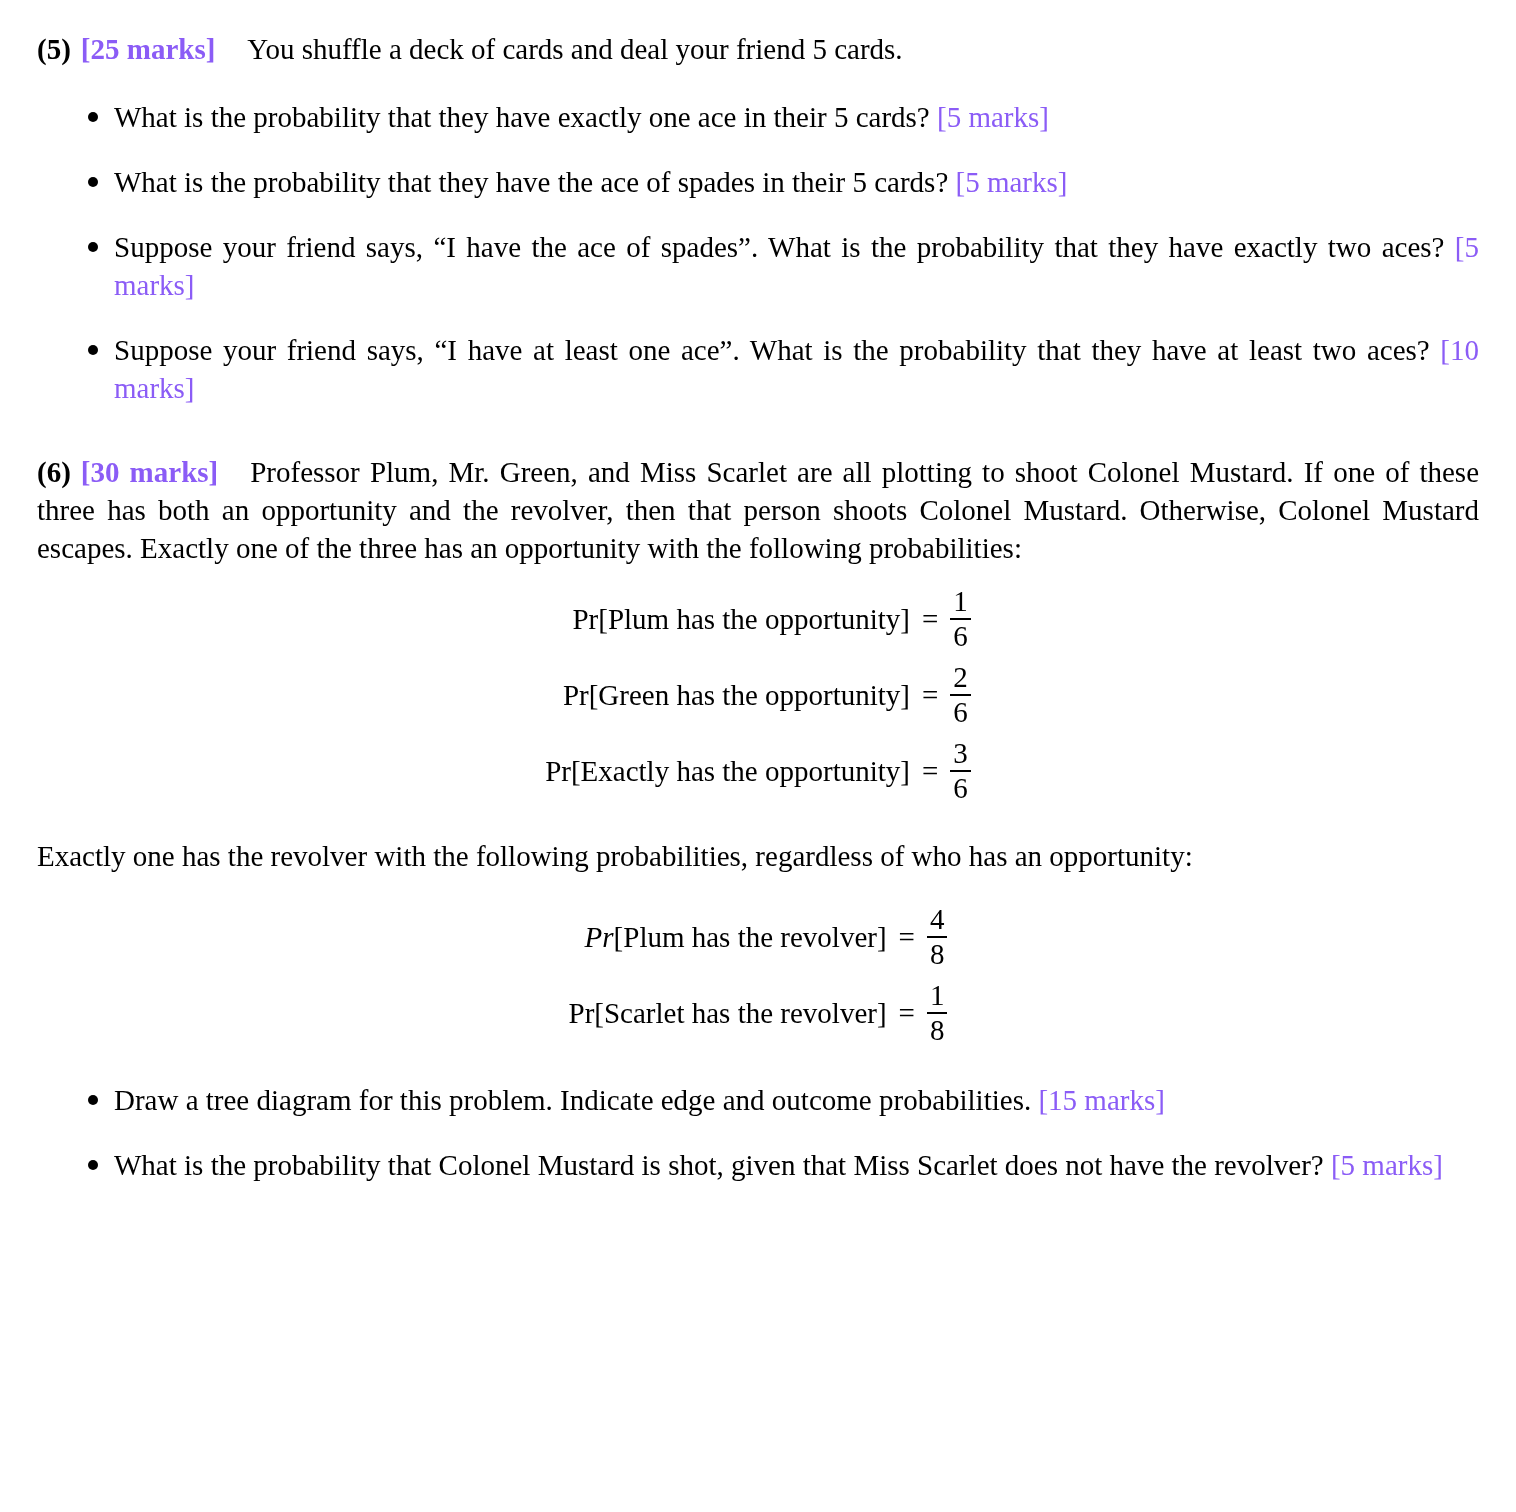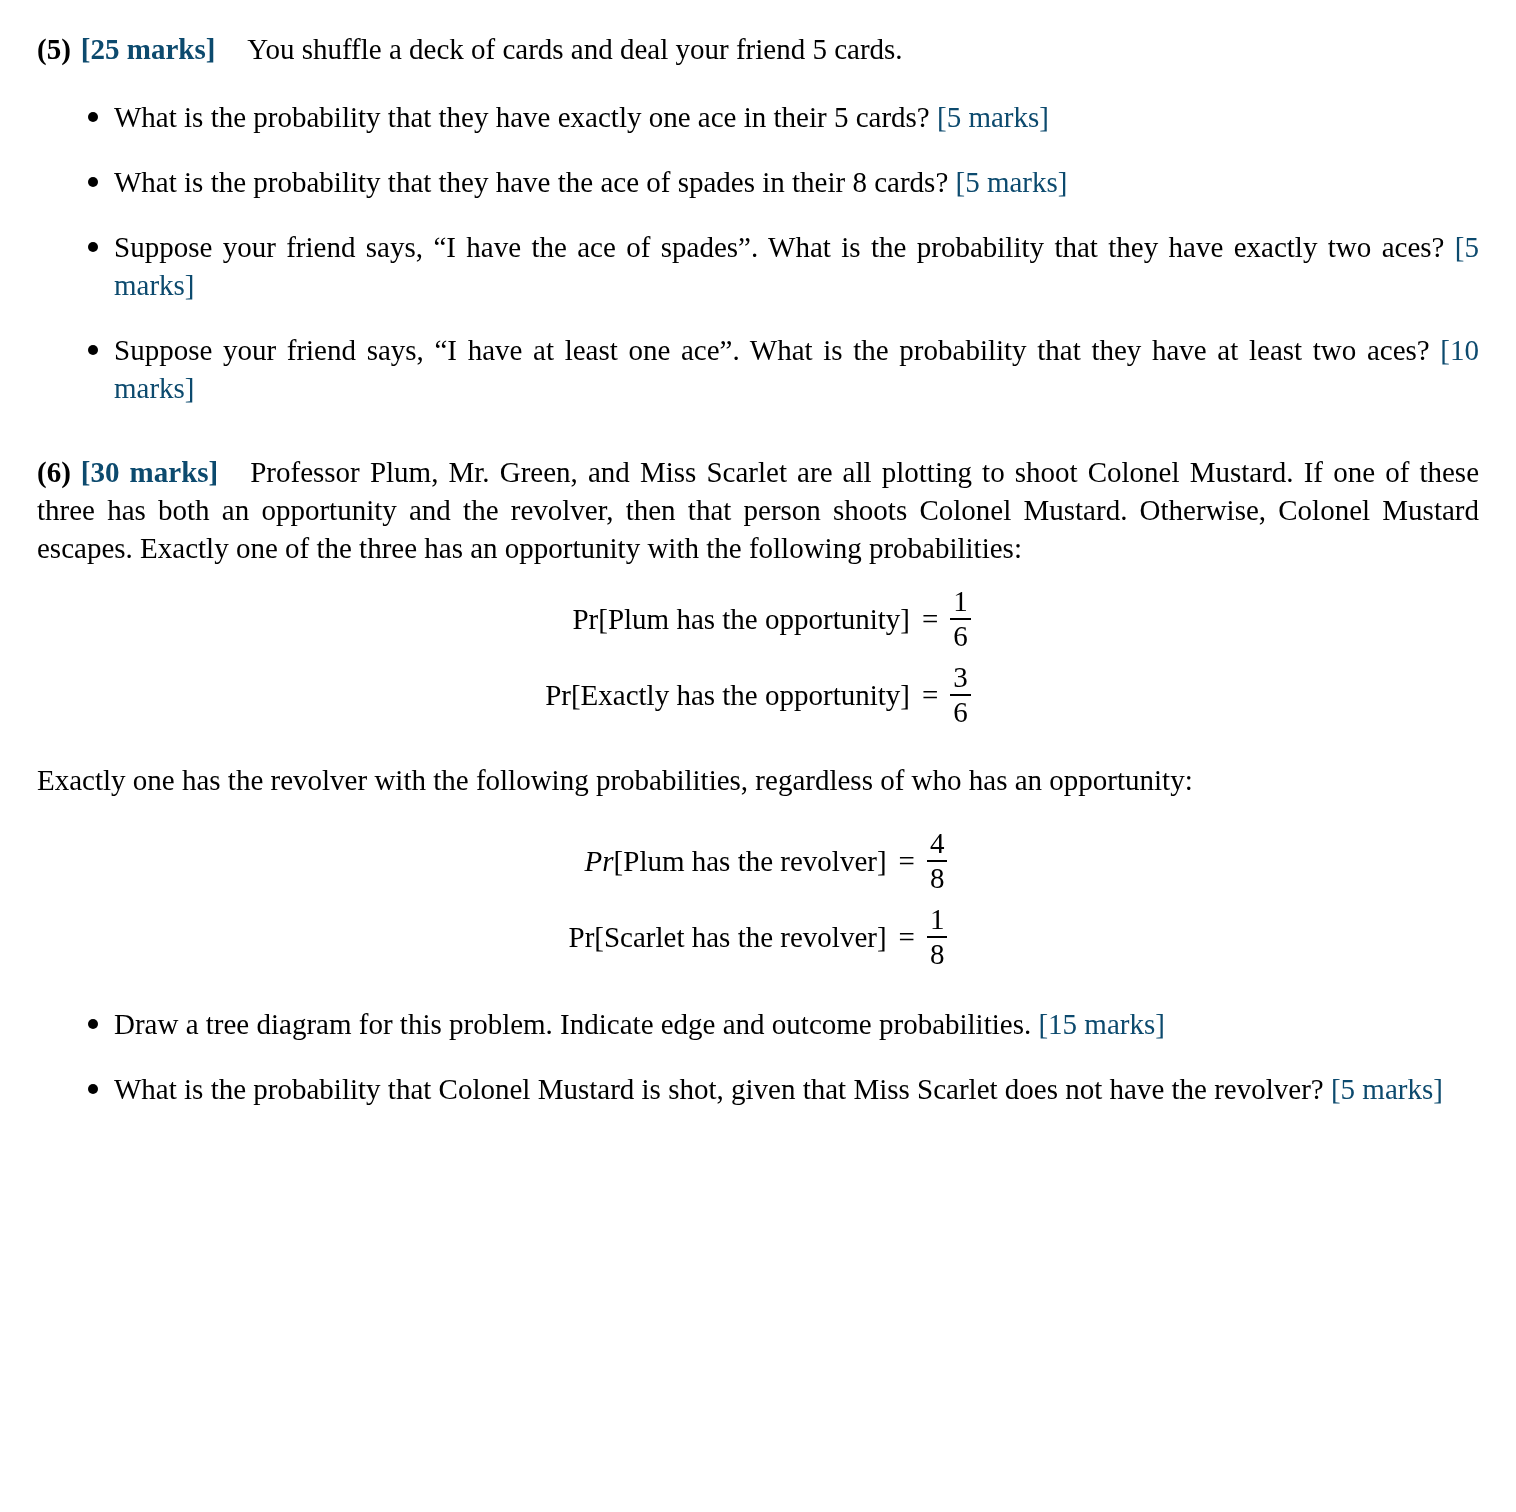--- a/index.html
+++ b/index.html
@@ -8,21 +8,21 @@
     color: #000000;
   }
   body {
     width: 1516px;
     box-sizing: border-box;
     padding: 30px 37px 28px 37px;
     font-family: "Liberation Serif", "DejaVu Serif", serif;
     font-size: 29px;
     line-height: 38px;
   }
-  .blue { color: #0c4a6e; }
+  .blue { color: #8b5cf6; }
 
   
   .qhead { margin: 0; text-align: justify; }
   .qnum  { font-weight: bold; margin-right: 10px; }
   .qmarks{ font-weight: bold; margin-right: 32px; }
 
   
   ul.bullets {
     list-style: none;
     margin: 30px 0 0 0;
@@ -81,21 +81,21 @@
       <span class="qnum">(5)</span><span class="qmarks blue">[25 marks]</span><span>You shuffle a deck of cards and deal your friend 5 cards.</span>
     </p>
 
     <ul class="bullets">
       <li class="bullet">
         <span class="dot"></span>
         <span class="btext"><span>What is the probability that they have exactly one ace in their 5 cards?</span> <span class="blue">[5 marks]</span></span>
       </li>
       <li class="bullet">
         <span class="dot"></span>
-        <span class="btext"><span>What is the probability that they have the ace of spades in their 8 cards?</span> <span class="blue">[5 marks]</span></span>
+        <span class="btext"><span>What is the probability that they have the ace of spades in their 5 cards?</span> <span class="blue">[5 marks]</span></span>
       </li>
       <li class="bullet">
         <span class="dot"></span>
         <span class="btext"><span>Suppose your friend says, “I have the ace of spades”. What is the probability that they have exactly two aces?</span> <span class="blue">[5 marks]</span></span>
       </li>
       <li class="bullet">
         <span class="dot"></span>
         <span class="btext"><span>Suppose your friend says, “I have at least one ace”. What is the probability that they have at least two aces?</span> <span class="blue">[10 marks]</span></span>
       </li>
     </ul>
@@ -106,20 +106,30 @@
       <span class="qnum">(6)</span><span class="qmarks blue">[30 marks]</span><span>Professor Plum, Mr. Green, and Miss Scarlet are all plotting to shoot Colonel Mustard. If one of these three has both an opportunity and the revolver, then that person shoots Colonel Mustard. Otherwise, Colonel Mustard escapes. Exactly one of the three has an opportunity with the following probabilities:</span>
     </p>
 
     <div class="eqblock">
       <div class="eq-row">
         <div class="eq-lhs">Pr[Plum has the opportunity]</div>
         <div class="eq-sign">=</div>
         <div class="eq-rhs">
           <span class="frac">
               <span class="num">1</span>
+              <span class="den">6</span>
+            </span>
+        </div>
+      </div>
+      <div class="eq-row">
+        <div class="eq-lhs">Pr[Green has the opportunity]</div>
+        <div class="eq-sign">=</div>
+        <div class="eq-rhs">
+          <span class="frac">
+              <span class="num">2</span>
               <span class="den">6</span>
             </span>
         </div>
       </div>
       <div class="eq-row">
         <div class="eq-lhs">Pr[Exactly has the opportunity]</div>
         <div class="eq-sign">=</div>
         <div class="eq-rhs">
           <span class="frac">
               <span class="num">3</span>

